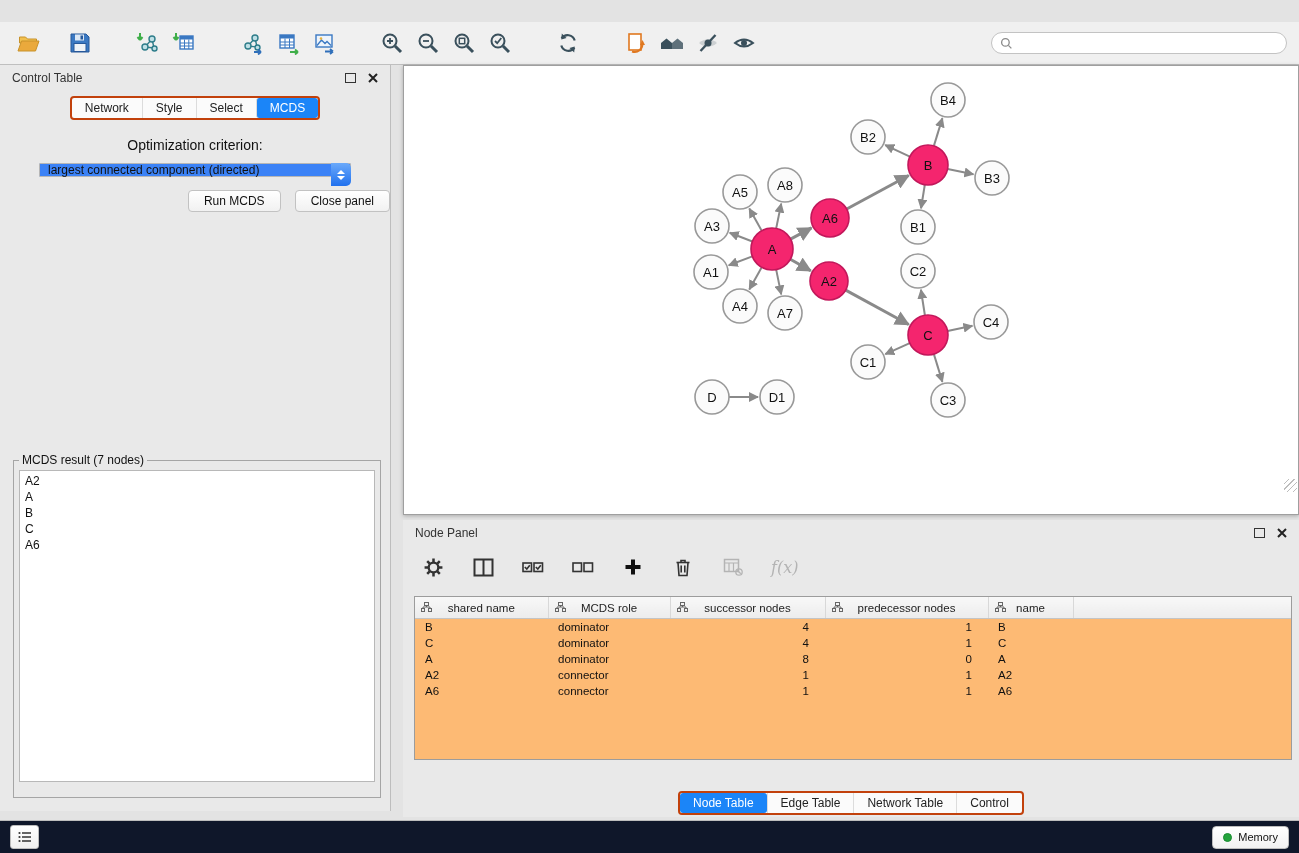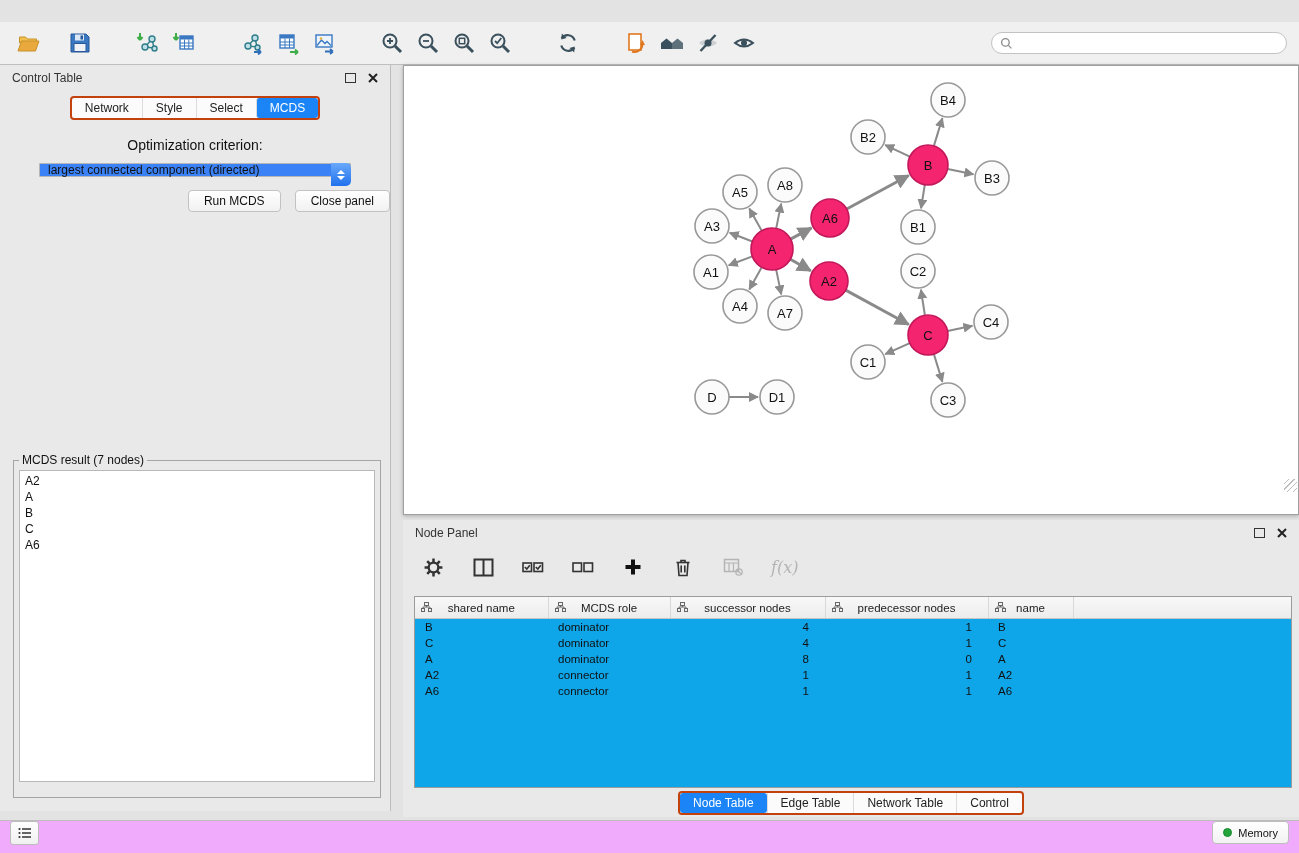--- a/index.html
+++ b/index.html
@@ -48,31 +48,31 @@
   .nw-titlebar{height:21px;background:linear-gradient(#f0f0f0,#dcdcdc);border-bottom:1px solid #b9b9b9;position:relative;display:flex;align-items:center;justify-content:center;font-size:13px;color:#3a3a3a;}
   .nw-traffic{position:absolute;left:12px;top:4px;display:flex;gap:7px;}
   .nw-canvas{position:relative;width:894px;height:427px;background:#fff;overflow:hidden;}
   .resize-grip{position:absolute;right:1px;bottom:1px;width:13px;height:13px;background:repeating-linear-gradient(135deg,transparent 0 3px,#bdbdbd 3px 4px);}
 
   
   .table-panel{position:absolute;left:403px;top:520px;width:896px;height:297px;background:#e9e9e9;}
   .tp-toolbar{display:flex;align-items:center;height:40px;padding:0 18px;gap:26px;margin-top:1px;}
   .tp-icon{display:flex;align-items:center;justify-content:center;width:24px;height:24px;}
   .fx{font-family:"DejaVu Serif",serif;font-style:italic;color:#b3b3b3;font-size:16px;}
-  .table-wrap{position:absolute;left:11px;top:76px;width:878px;height:192px;background:#0ea5e9;border:1px solid #9c9c9c;overflow:hidden;box-sizing:border-box;}
+  .table-wrap{position:absolute;left:11px;top:76px;width:878px;height:164px;background:#fdba74;border:1px solid #9c9c9c;overflow:hidden;box-sizing:border-box;}
   table.nodetable{border-collapse:collapse;table-layout:fixed;width:100%;font-size:11.5px;}
   table.nodetable th{height:19px;background:linear-gradient(#f8f8f8,#ececec);border-bottom:1px solid #c4c4c4;border-right:1px solid #d8d8d8;font-weight:normal;position:relative;font-size:11.5px;color:#222;text-align:center;}
   table.nodetable th:last-child{border-right:none;}
   .th-icon{position:absolute;left:6px;top:5px;}
   table.nodetable td{height:16px;padding:0 10px;color:#111;white-space:nowrap;overflow:hidden;text-align:left;}
   table.nodetable td.num{text-align:right;padding-right:16px;}
   .table-tabs{position:absolute;left:0;right:0;top:271px;display:flex;justify-content:center;}
 
   
-  .statusbar{position:absolute;left:0;top:820px;width:100%;height:33px;background:#f0abfc;border-top:1px solid #bdbdbd;display:flex;padding:0 10px;box-sizing:border-box;}
+  .statusbar{position:absolute;left:0;top:820px;width:100%;height:33px;background:#0f172a;border-top:1px solid #bdbdbd;display:flex;align-items:center;padding:0 10px;box-sizing:border-box;}
   .status-left-btn{width:27px;height:22px;border:1px solid #bdbdbd;border-radius:3px;background:linear-gradient(#fff,#f0f0f0);display:flex;align-items:center;justify-content:center;}
   .memory-btn{margin-left:auto;height:21px;border:1px solid #bdbdbd;border-radius:4px;background:linear-gradient(#fff,#f2f2f2);display:flex;align-items:center;gap:6px;padding:0 10px;font-size:11px;color:#111;}
   .mem-dot{width:9px;height:9px;border-radius:50%;background:#23a33c;border:1px solid #188a2f;box-sizing:border-box;}
 </style>
 </head>
 <body>
 
 <div class="app">
 
 

